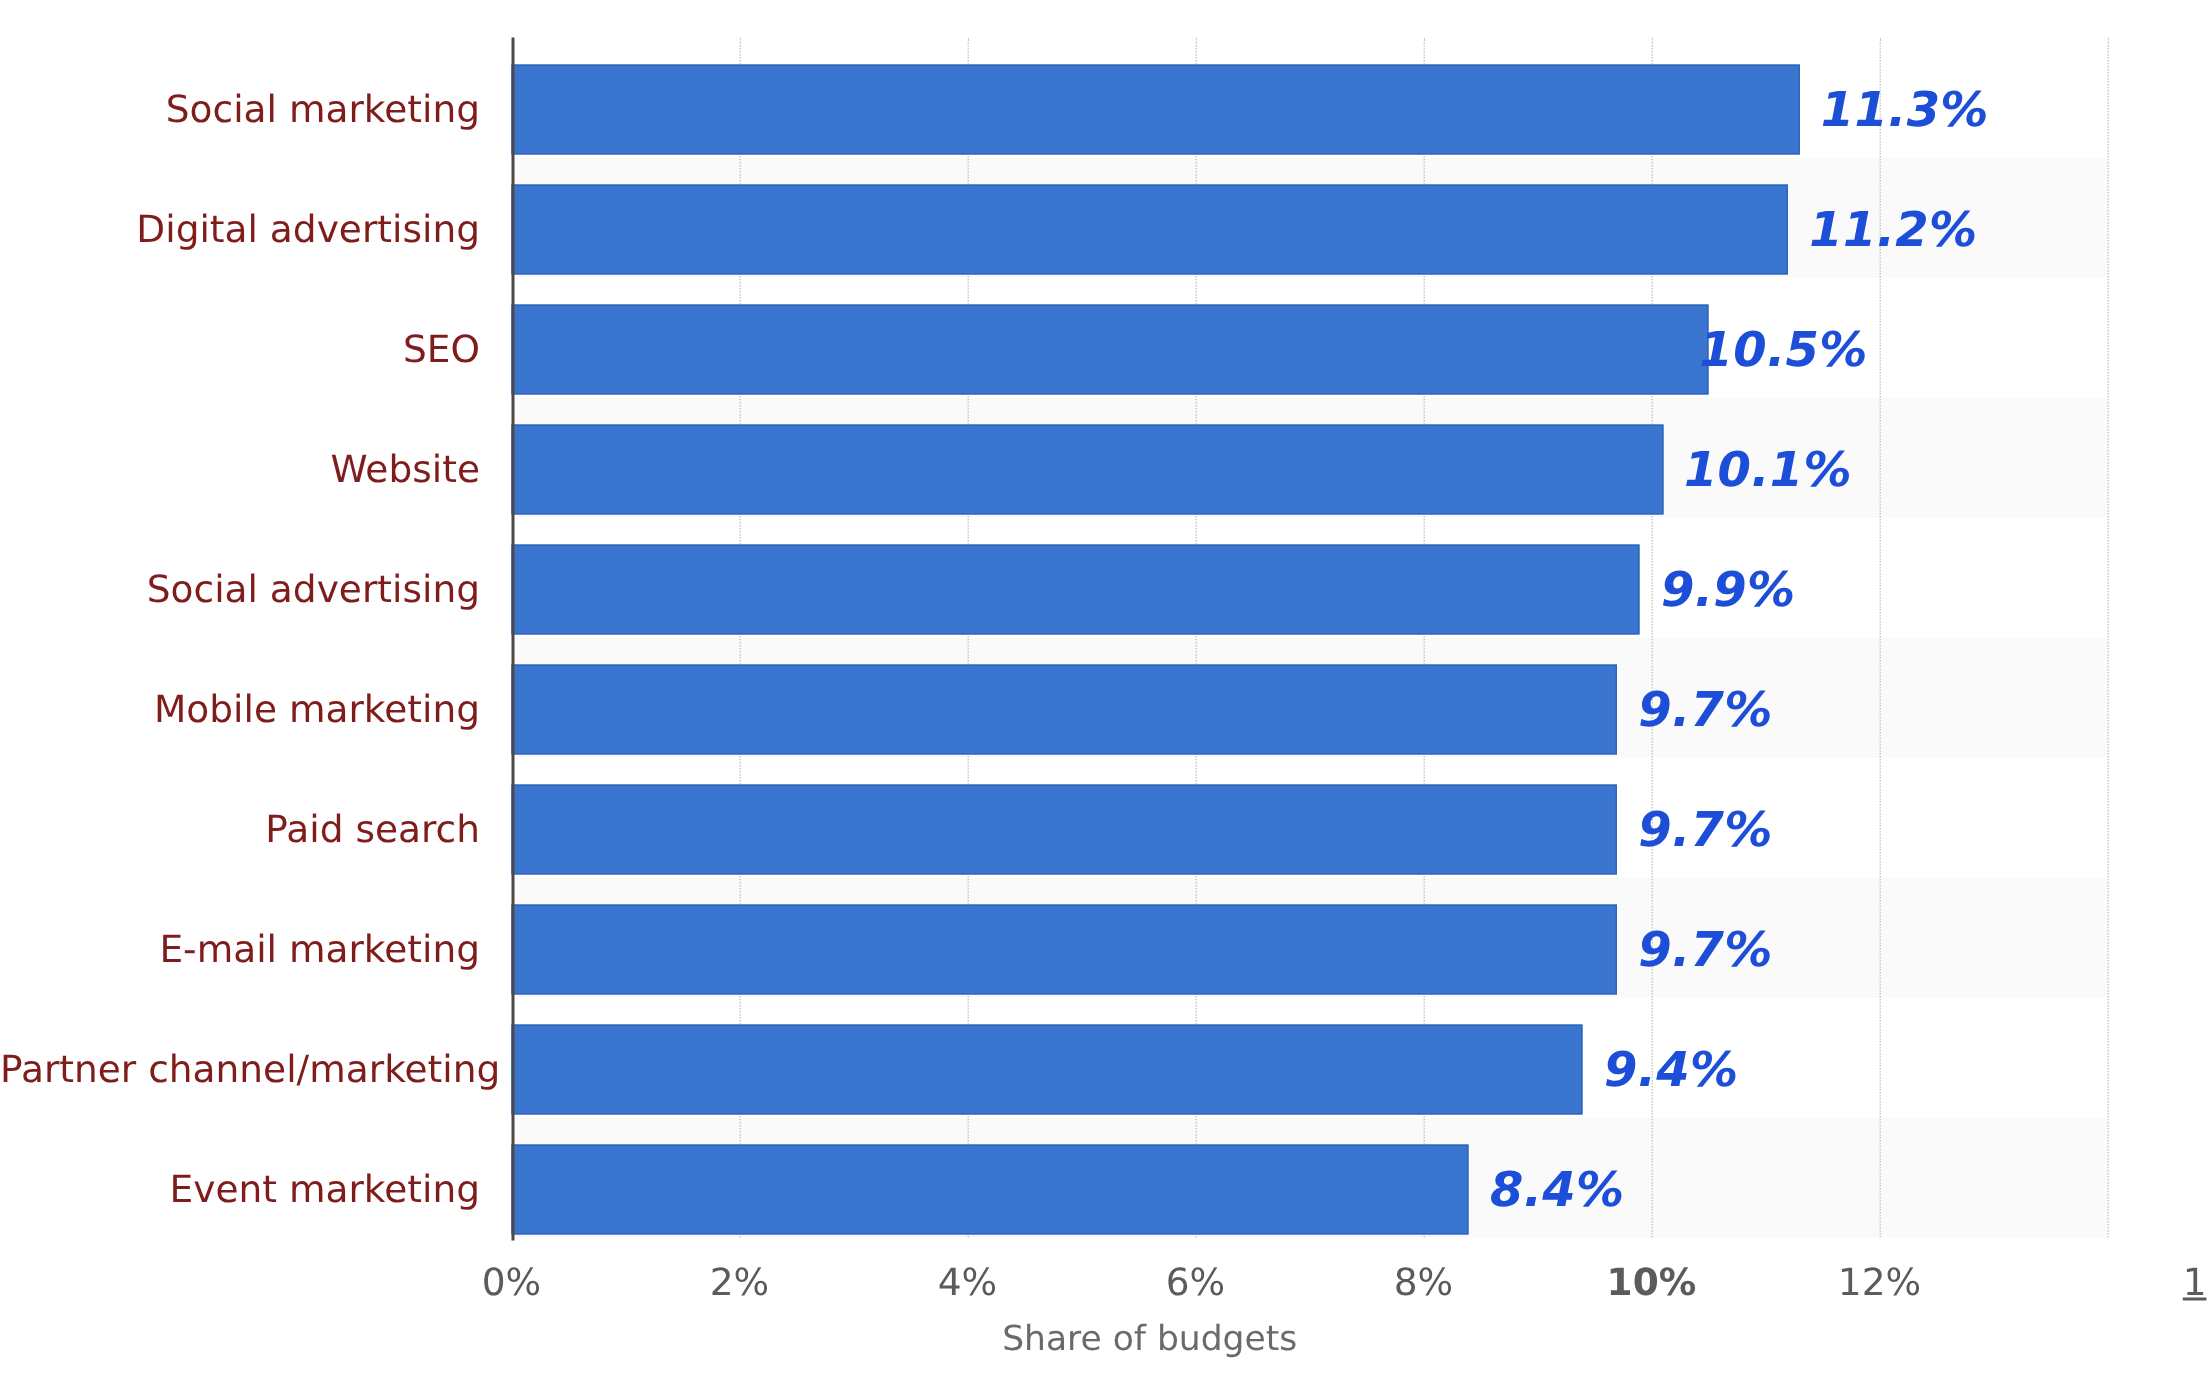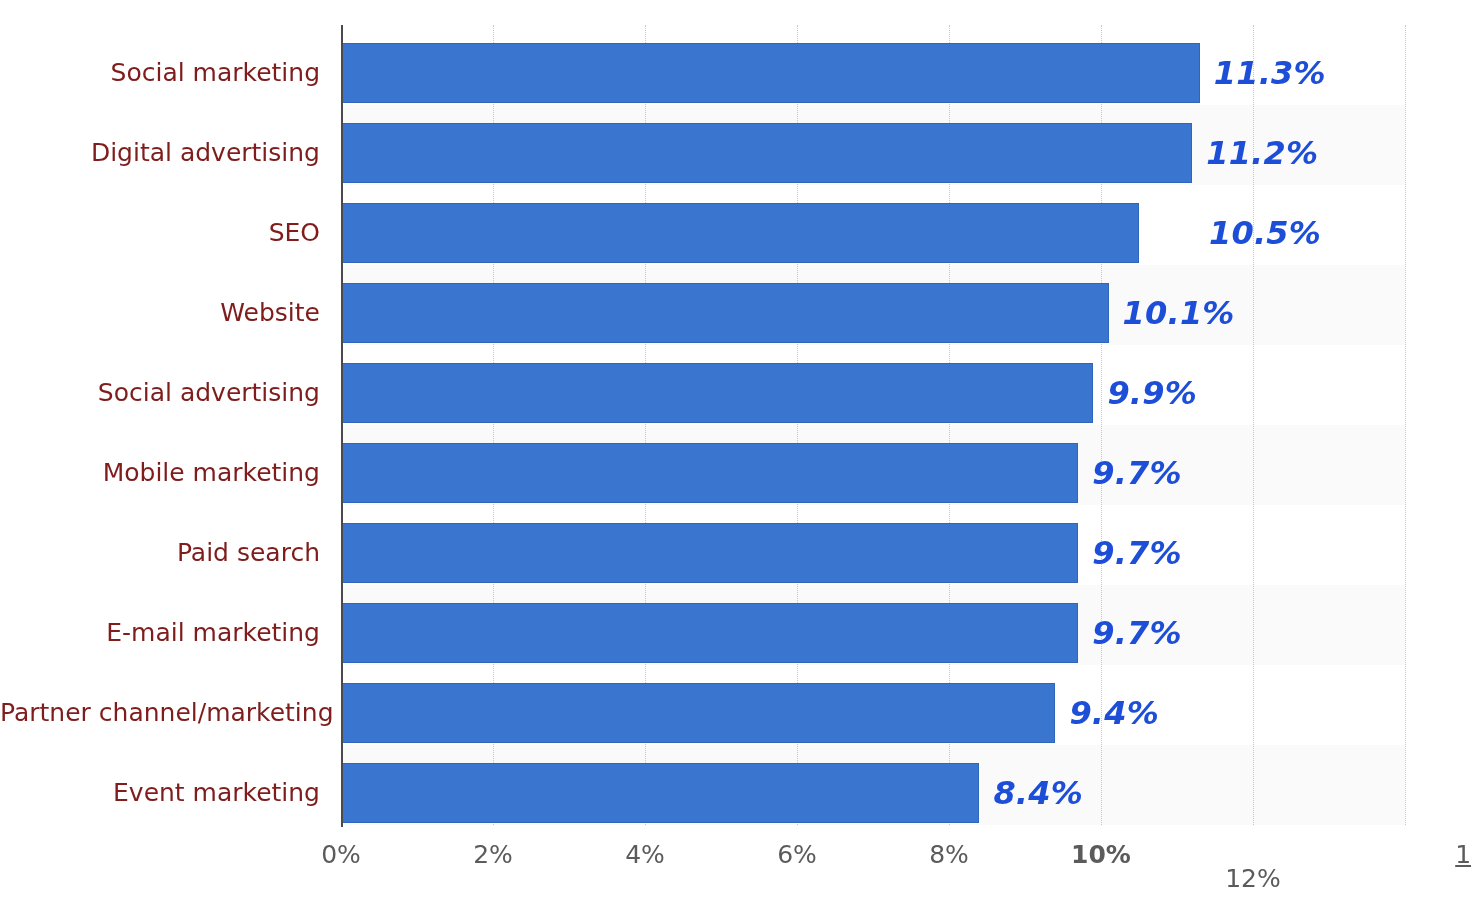--- a/index.html
+++ b/index.html
@@ -160,21 +160,21 @@
         <div class="bar" title="Partner channel/marketing 9.4%" style="left: 0px; top: 658px; width: 714.4px; background: rgb(58, 118, 208);"></div>
         <div class="bar" title="Event marketing 8.4%" style="left: 0px; top: 738px; width: 638.4px; background: rgb(58, 118, 208);"></div>
       </div>
   </div>
 
   <div class="y-axis-line"></div>
 
   <div id="value-labels">
       <div class="value-label" style="left: 1213.8px; top: 43px;">11.3%</div>
       <div class="value-label" style="left: 1206.2px; top: 123px;">11.2%</div>
-      <div class="value-label" style="left: 1209px; top: 203px;">10.5%</div>
+      <div class="value-label" style="left: 1133px; top: 203px;">10.5%</div>
       <div class="value-label" style="left: 1122.6px; top: 283px;">10.1%</div>
       <div class="value-label" style="left: 1107.4px; top: 363px;">9.9%</div>
       <div class="value-label" style="left: 1092.2px; top: 443px;">9.7%</div>
       <div class="value-label" style="left: 1092.2px; top: 523px;">9.7%</div>
       <div class="value-label" style="left: 1092.2px; top: 603px;">9.7%</div>
       <div class="value-label" style="left: 1069.4px; top: 683px;">9.4%</div>
       <div class="value-label" style="left: 993.4px; top: 763px; text-align: right;">8.4%</div>
     </div>
   <div id="category-labels">
       <div class="cat-label" style="top: 43px;">Social marketing</div>
@@ -188,18 +188,21 @@
       <div class="cat-label" style="top: 683px;">Partner channel/marketing</div>
       <div class="cat-label" style="top: 763px;">Event marketing</div>
     </div>
   <div id="tick-labels">
       <div class="tick-label" style="left: 341px;">0%</div>
       <div class="tick-label" style="left: 493px;">2%</div>
       <div class="tick-label" style="left: 645px;">4%</div>
       <div class="tick-label" style="left: 797px;">6%</div>
       <div class="tick-label" style="left: 949px;">8%</div>
       <div class="tick-label" style="left: 1101px; font-weight: bold;">10%</div>
-      <div class="tick-label" style="left: 1253px; margin-top: 24px;">12%</div>
+      <div class="tick-label" style="left: 1253px;">12%</div>
       <div class="tick-label" style="left: 1483px; text-decoration: underline;">14%</div>
     </div>
 
+  <div class="x-axis-title">
+    <span class="x-axis-title-inner">Share of budgets</span>
+  </div>
 
 </div>
 
 </body></html>

